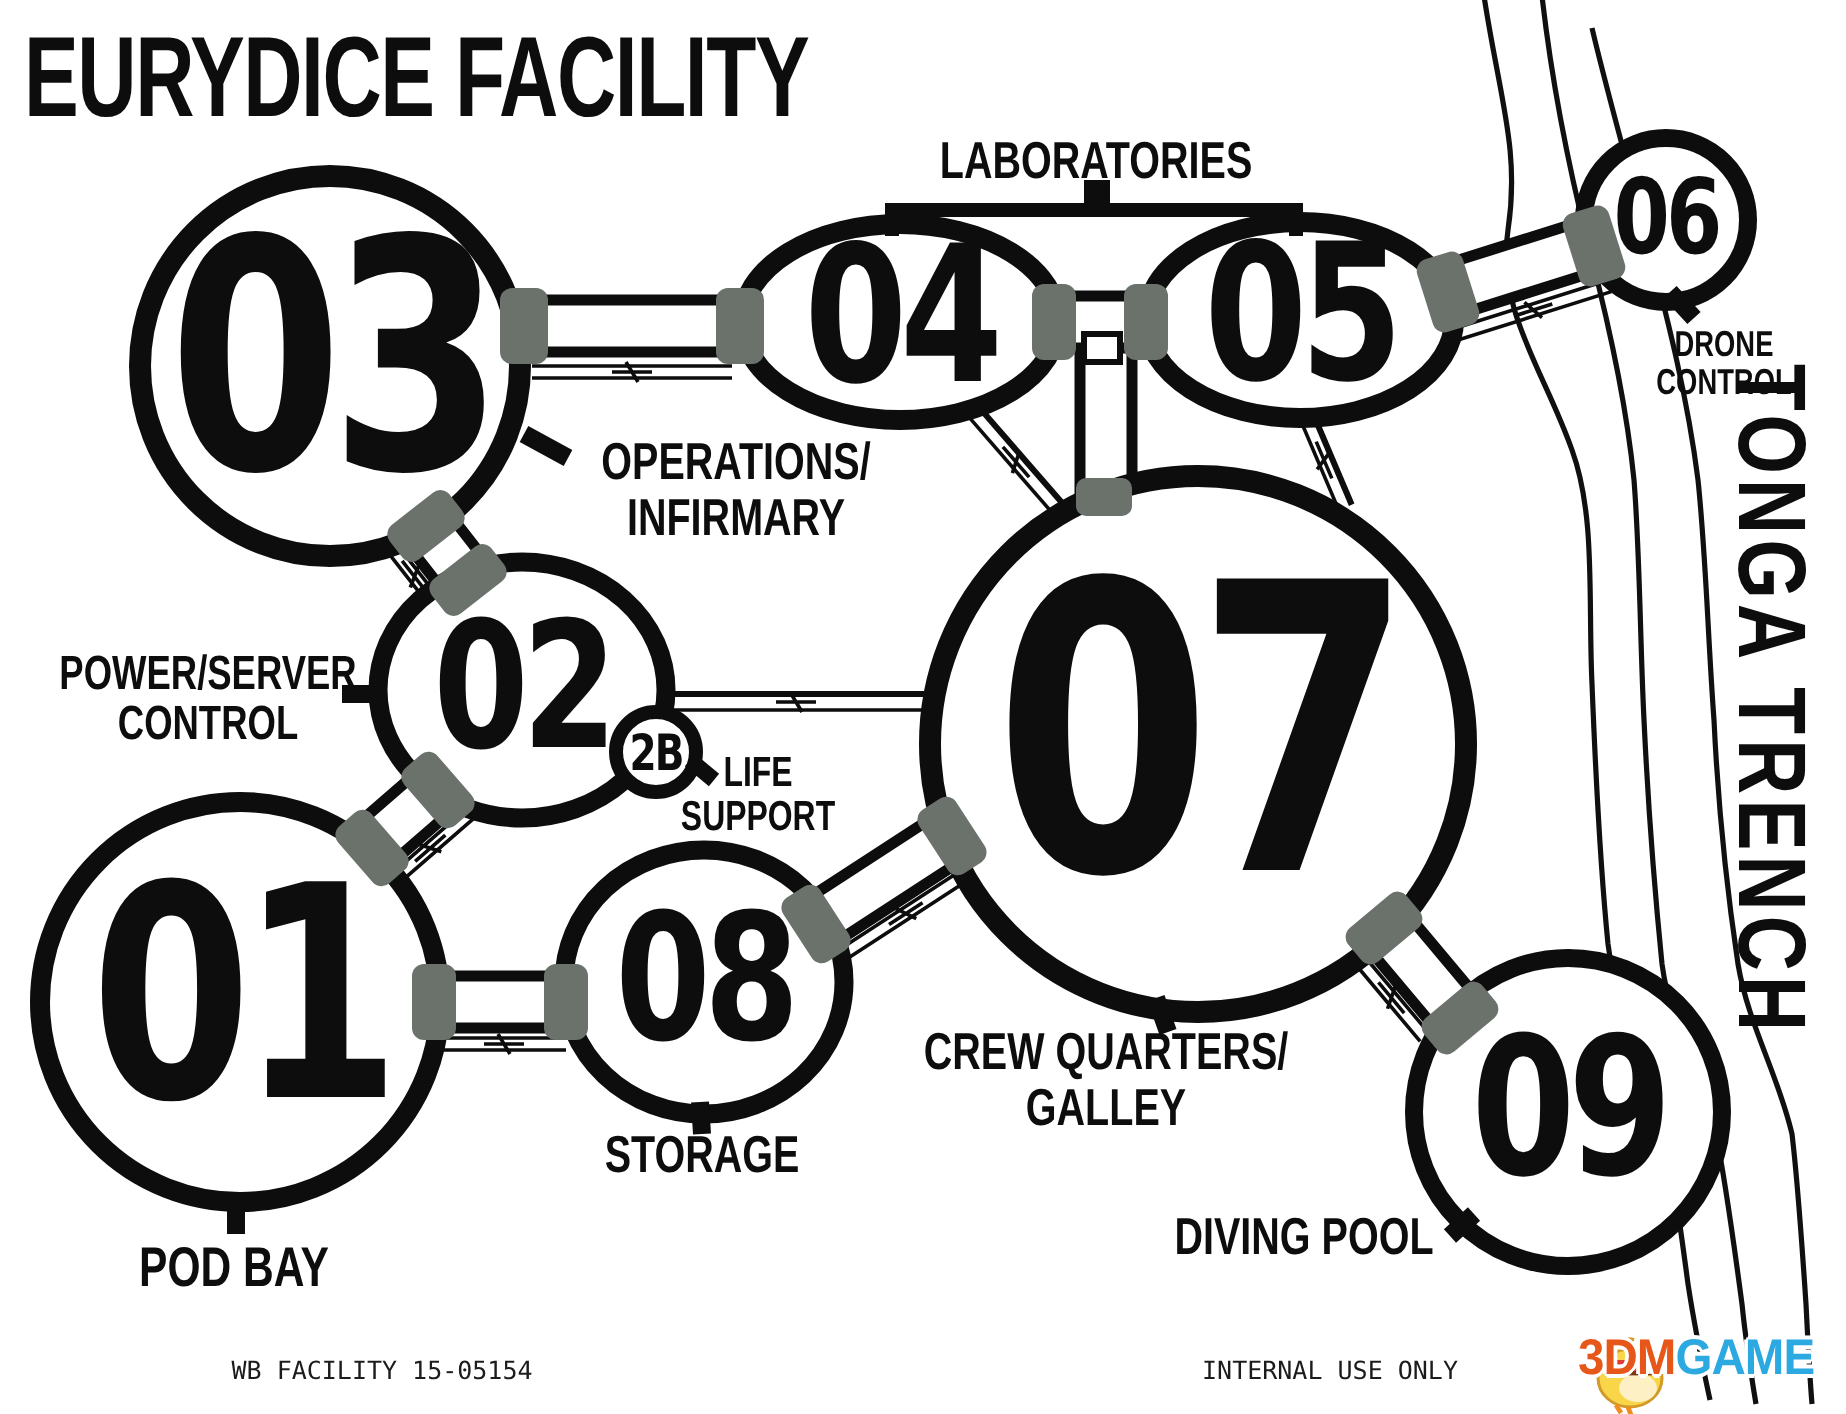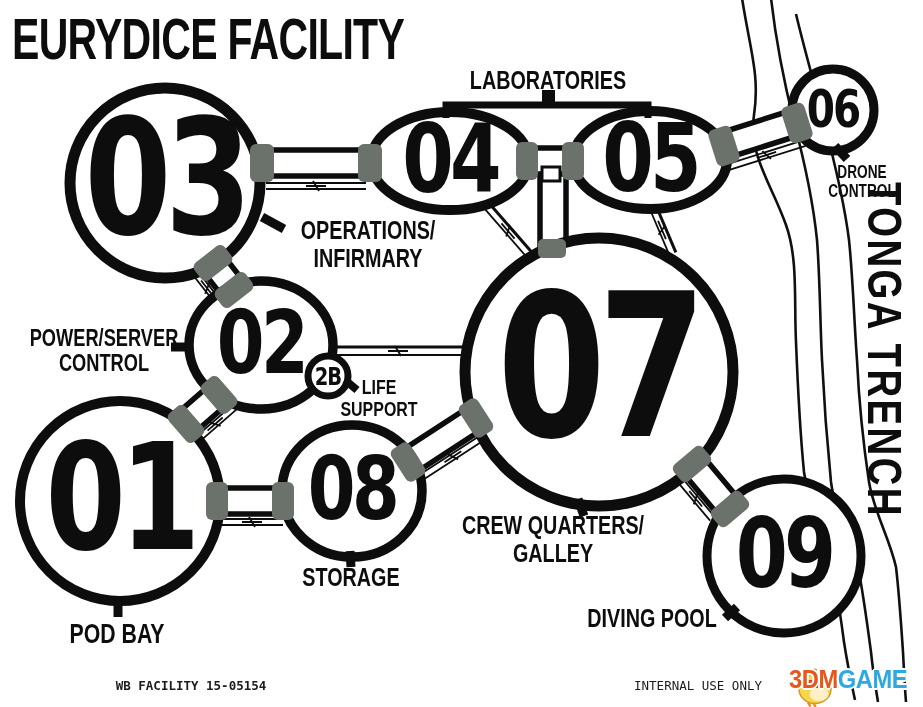--- a/index.html
+++ b/index.html
@@ -206,22 +206,22 @@
     <span>DIVING POOL</span>
   </div>
   <div class="t" style="left:862px;top:182px;font-size:18px;">
     <div>DRONE</div>
     <div>CONTROL</div>
   </div>
   <div class="t trenchlbl" style="left:884px;top:350px;font-size:48px;">
     <span>TONGA TRENCH</span>
   </div>
 
-  <div class="mono foot" style="left:191px;top:685px;font-weight:bold;">WB FACILITY 15-05154</div>
-  <div class="mono foot" style="left:698px;top:685px;">INTERNAL USE ONLY</div>
+  <div class="mono foot" style="left:191px;top:685px;">WB FACILITY 15-05154</div>
+  <div class="mono foot" style="left:665px;top:685px;">INTERNAL USE ONLY</div>
 
   <div class="wm" style="left:795px;top:665px;">
     <span>
       <svg width="42" height="42" viewBox="0 0 42 42">
         <path d="M15,9 q2,-6 7,-4" stroke="#d29a28" stroke-width="1.8" fill="none"></path>
         <ellipse cx="20" cy="24" rx="16" ry="14.5" fill="#f9d649" stroke="#d29a28" stroke-width="1.5"></ellipse>
         <ellipse cx="24" cy="29" rx="9.5" ry="7" fill="#fdf0c4"></ellipse>
         <path d="M5,20 q-4,-2 -2,-6 q3,1 4,4 z" fill="#f9d649" stroke="#d29a28" stroke-width="1.2"></path>
         <rect x="8" y="15" width="23" height="6.5" rx="2.5" fill="#e23b30"></rect>
         <rect x="8" y="20.5" width="23" height="2.2" fill="#7c3a12"></rect>

